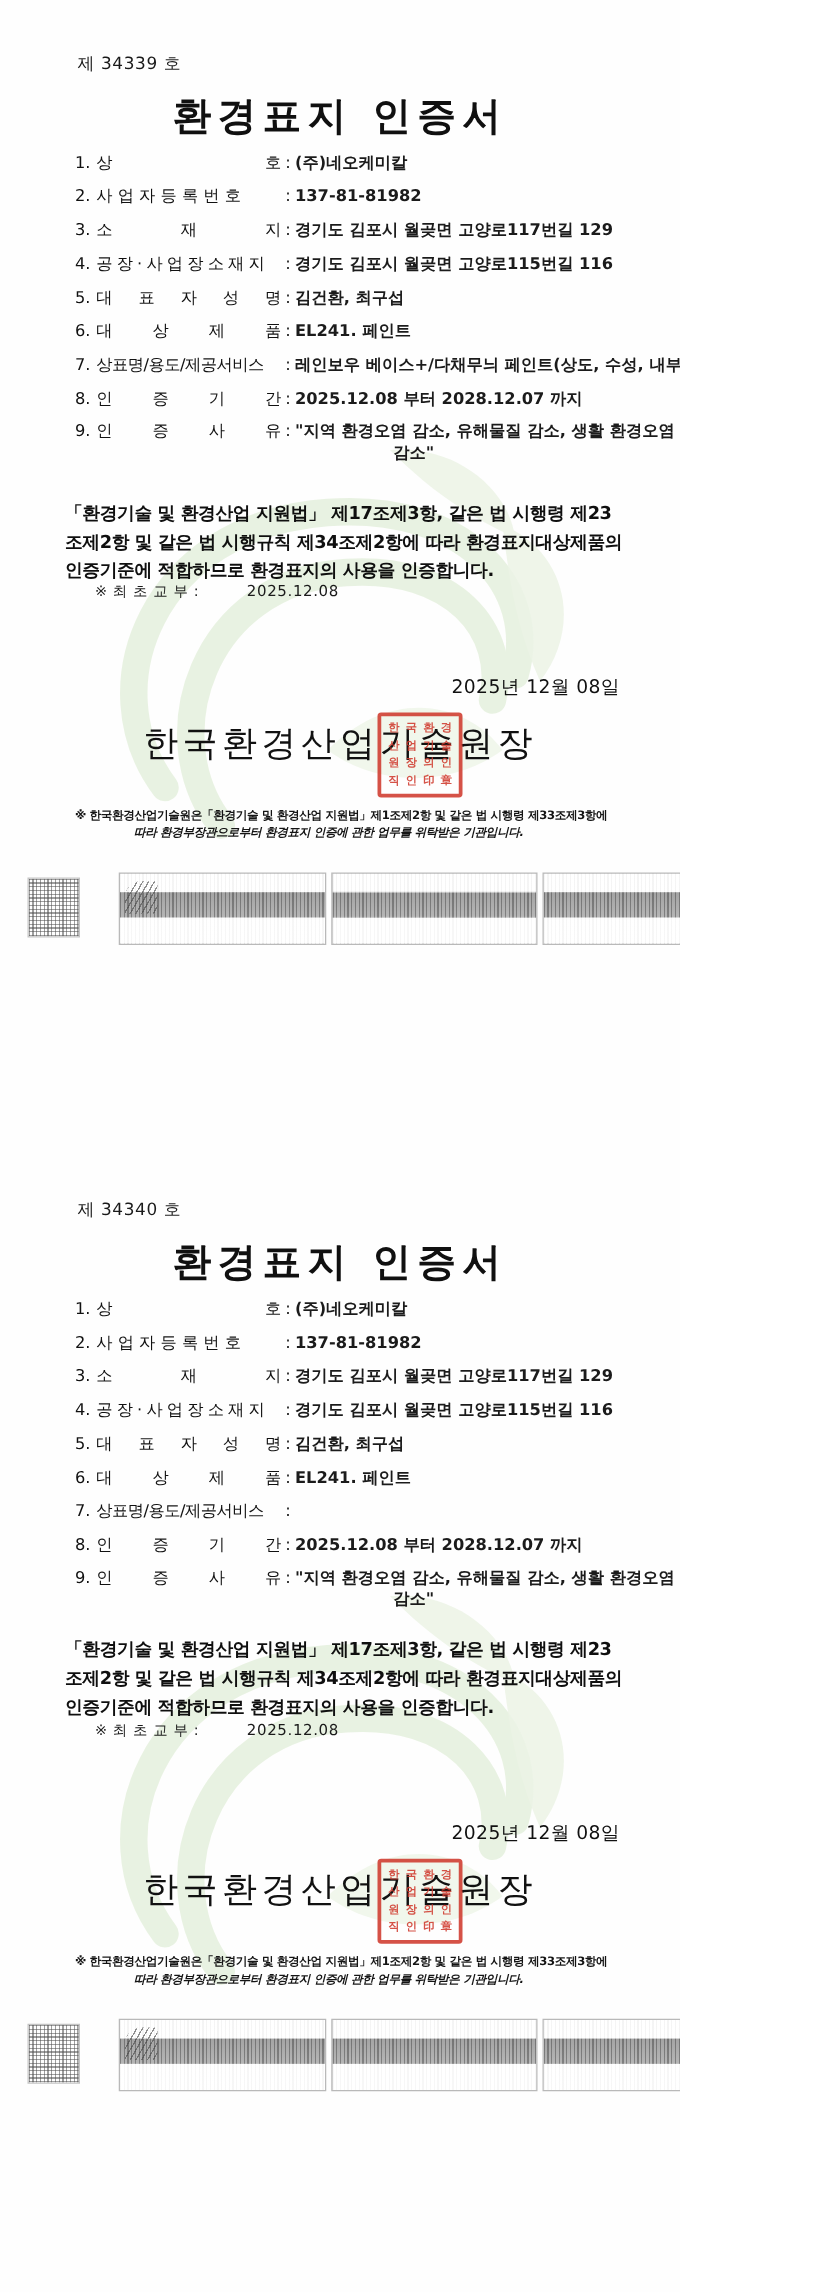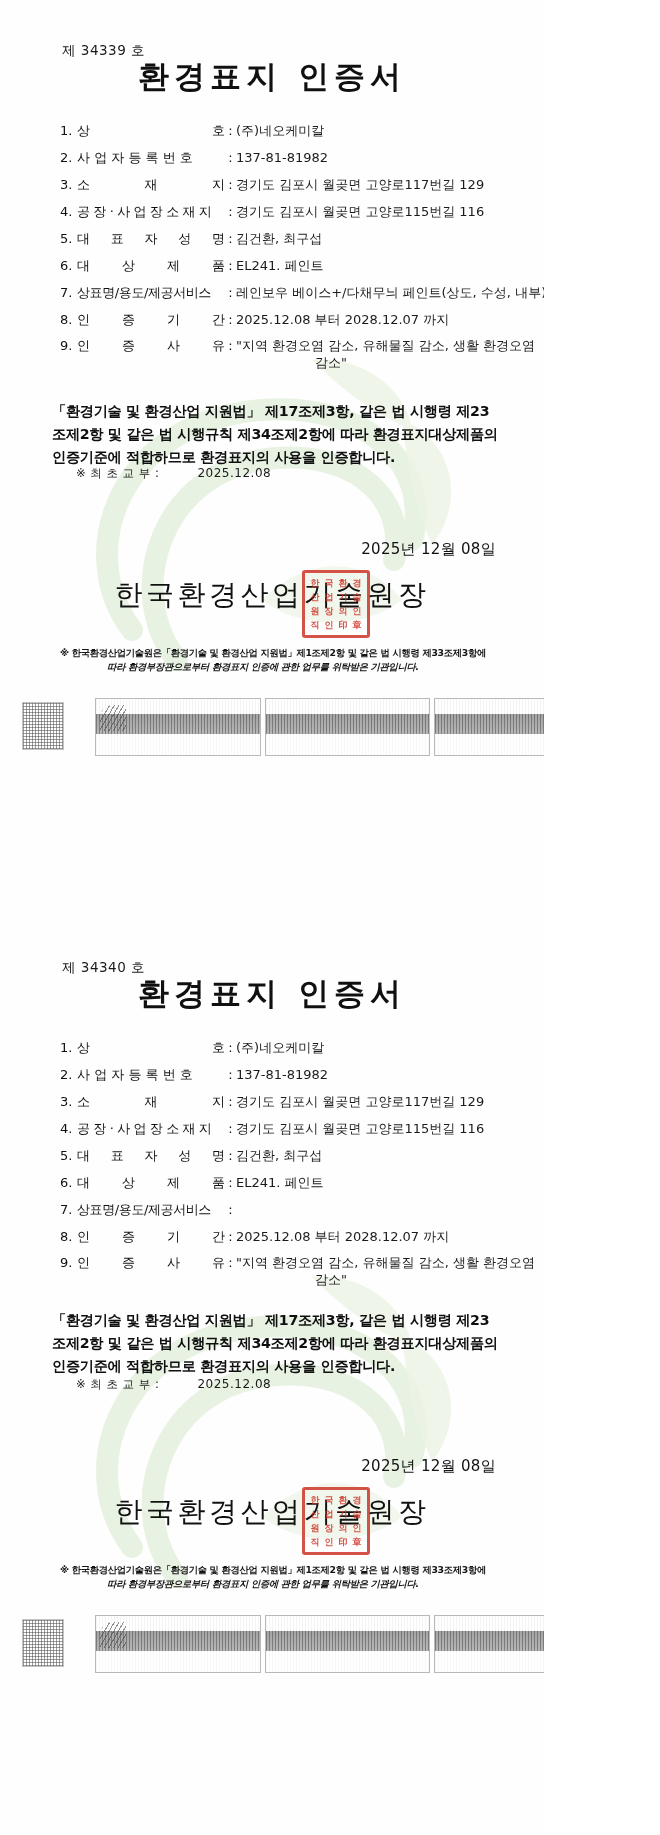--- a/index.html
+++ b/index.html
@@ -36,21 +36,21 @@
     left: 62px;
     top: 42px;
     font-size: 13.5px;
     letter-spacing: 0.5px;
     color: #1a1a1a;
   }
   .cert-title {
     position: absolute;
     left: 0;
     right: 0;
-    top: 56px;
+    top: 72px;
     text-align: center;
     font-size: 31px;
     letter-spacing: 5px;
     font-weight: 700;
     color: #101010;
   }
   .fields {
     position: absolute;
     left: 60px;
     top: 122px;
@@ -81,20 +81,21 @@
     display: block;
     text-align: left;
   }
   .f-colon {
     flex: 0 0 11px;
     text-align: center;
   }
   .f-value {
     flex: 1 1 auto;
     color: #1b1b1b;
+    font-weight: bold;
   }
   .two-line {
     line-height: 1.25;
   }
   .two-line .l2 {
     display: block;
     text-align: center;
     width: 190px;
   }
   .legal {

